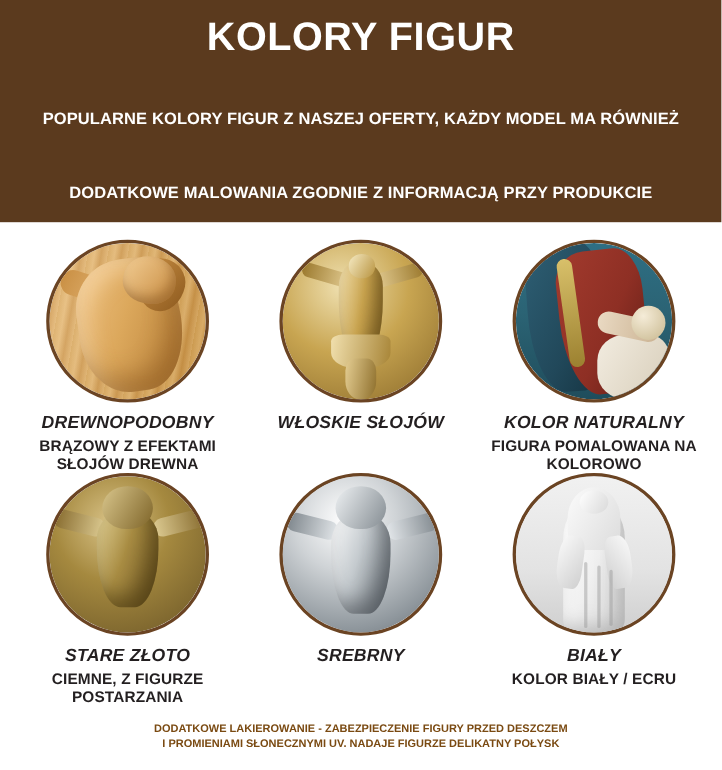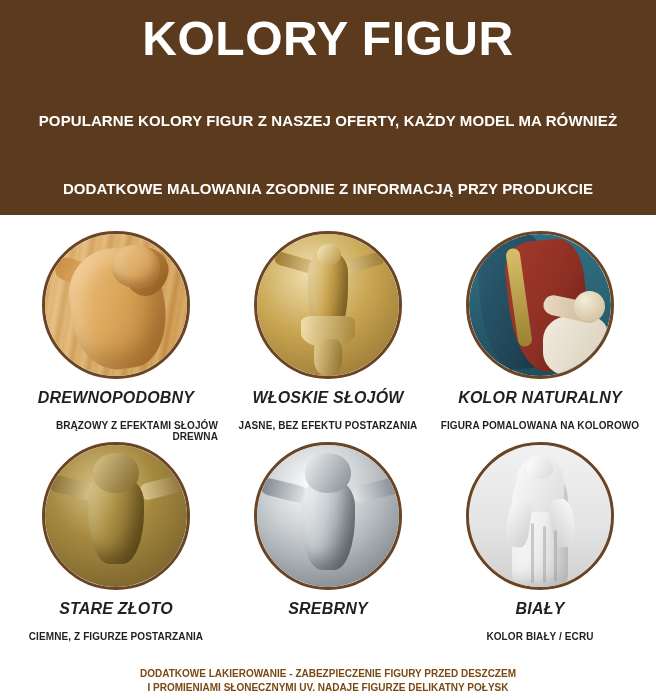--- a/index.html
+++ b/index.html
@@ -24,21 +24,21 @@
 
   
   .header {
     background: #5b3a1e;
     color: #ffffff;
     padding: 14px 16px 16px 16px;
     text-align: center;
     box-sizing: border-box;
   }
   .header-title {
-    font-size: 48px;
+    font-size: 36px;
     font-weight: bold;
     letter-spacing: 0.5px;
     line-height: 1.05;
     margin: 0 0 10px 0;
   }
   .header-sub {
     font-size: 15px;
     font-weight: bold;
     line-height: 1.35;
     margin: 0;
@@ -85,25 +85,25 @@
   .cell-label {
     margin-top: 10px;
     font-size: 16px;
     font-weight: bold;
     color: #231f20;
     text-align: center;
     letter-spacing: 0.2px;
     font-style: italic;
   }
   .cell-desc {
-    margin-top: 13px;
-    font-size: 10px;
+    margin-top: 3px;
+    font-size: 14px;
     font-weight: bold;
     color: #231f20;
-    text-align: right;
+    text-align: center;
     letter-spacing: 0.1px;
   }
 
   
   .footer {
     background: #ffffff;
     color: #7a4a12;
     text-align: center;
     font-size: 10px;
     font-weight: bold;
@@ -417,21 +417,20 @@
         <div class="circle-inner bg-gold2">
           <div class="c2-armL"></div>
           <div class="c2-armR"></div>
           <div class="c2-body"></div>
           <div class="c2-cloth"></div>
           <div class="c2-legs"></div>
           <div class="c2-head"></div>
         </div>
       </div>
       <div class="cell-label">WŁOSKIE SŁOJÓW</div>
-      <div class="cell-desc">JASNE, BEZ EFEKTU POSTARZANIA</div>
     </div>
 
     <div class="cell">
       <div class="circle-wrap">
         <div class="circle-inner bg-color">
           <div class="c3-cape"></div>
           <div class="c3-robe"></div>
           <div class="c3-trim"></div>
           <div class="c3-white"></div>
           <div class="c3-arm"></div>

